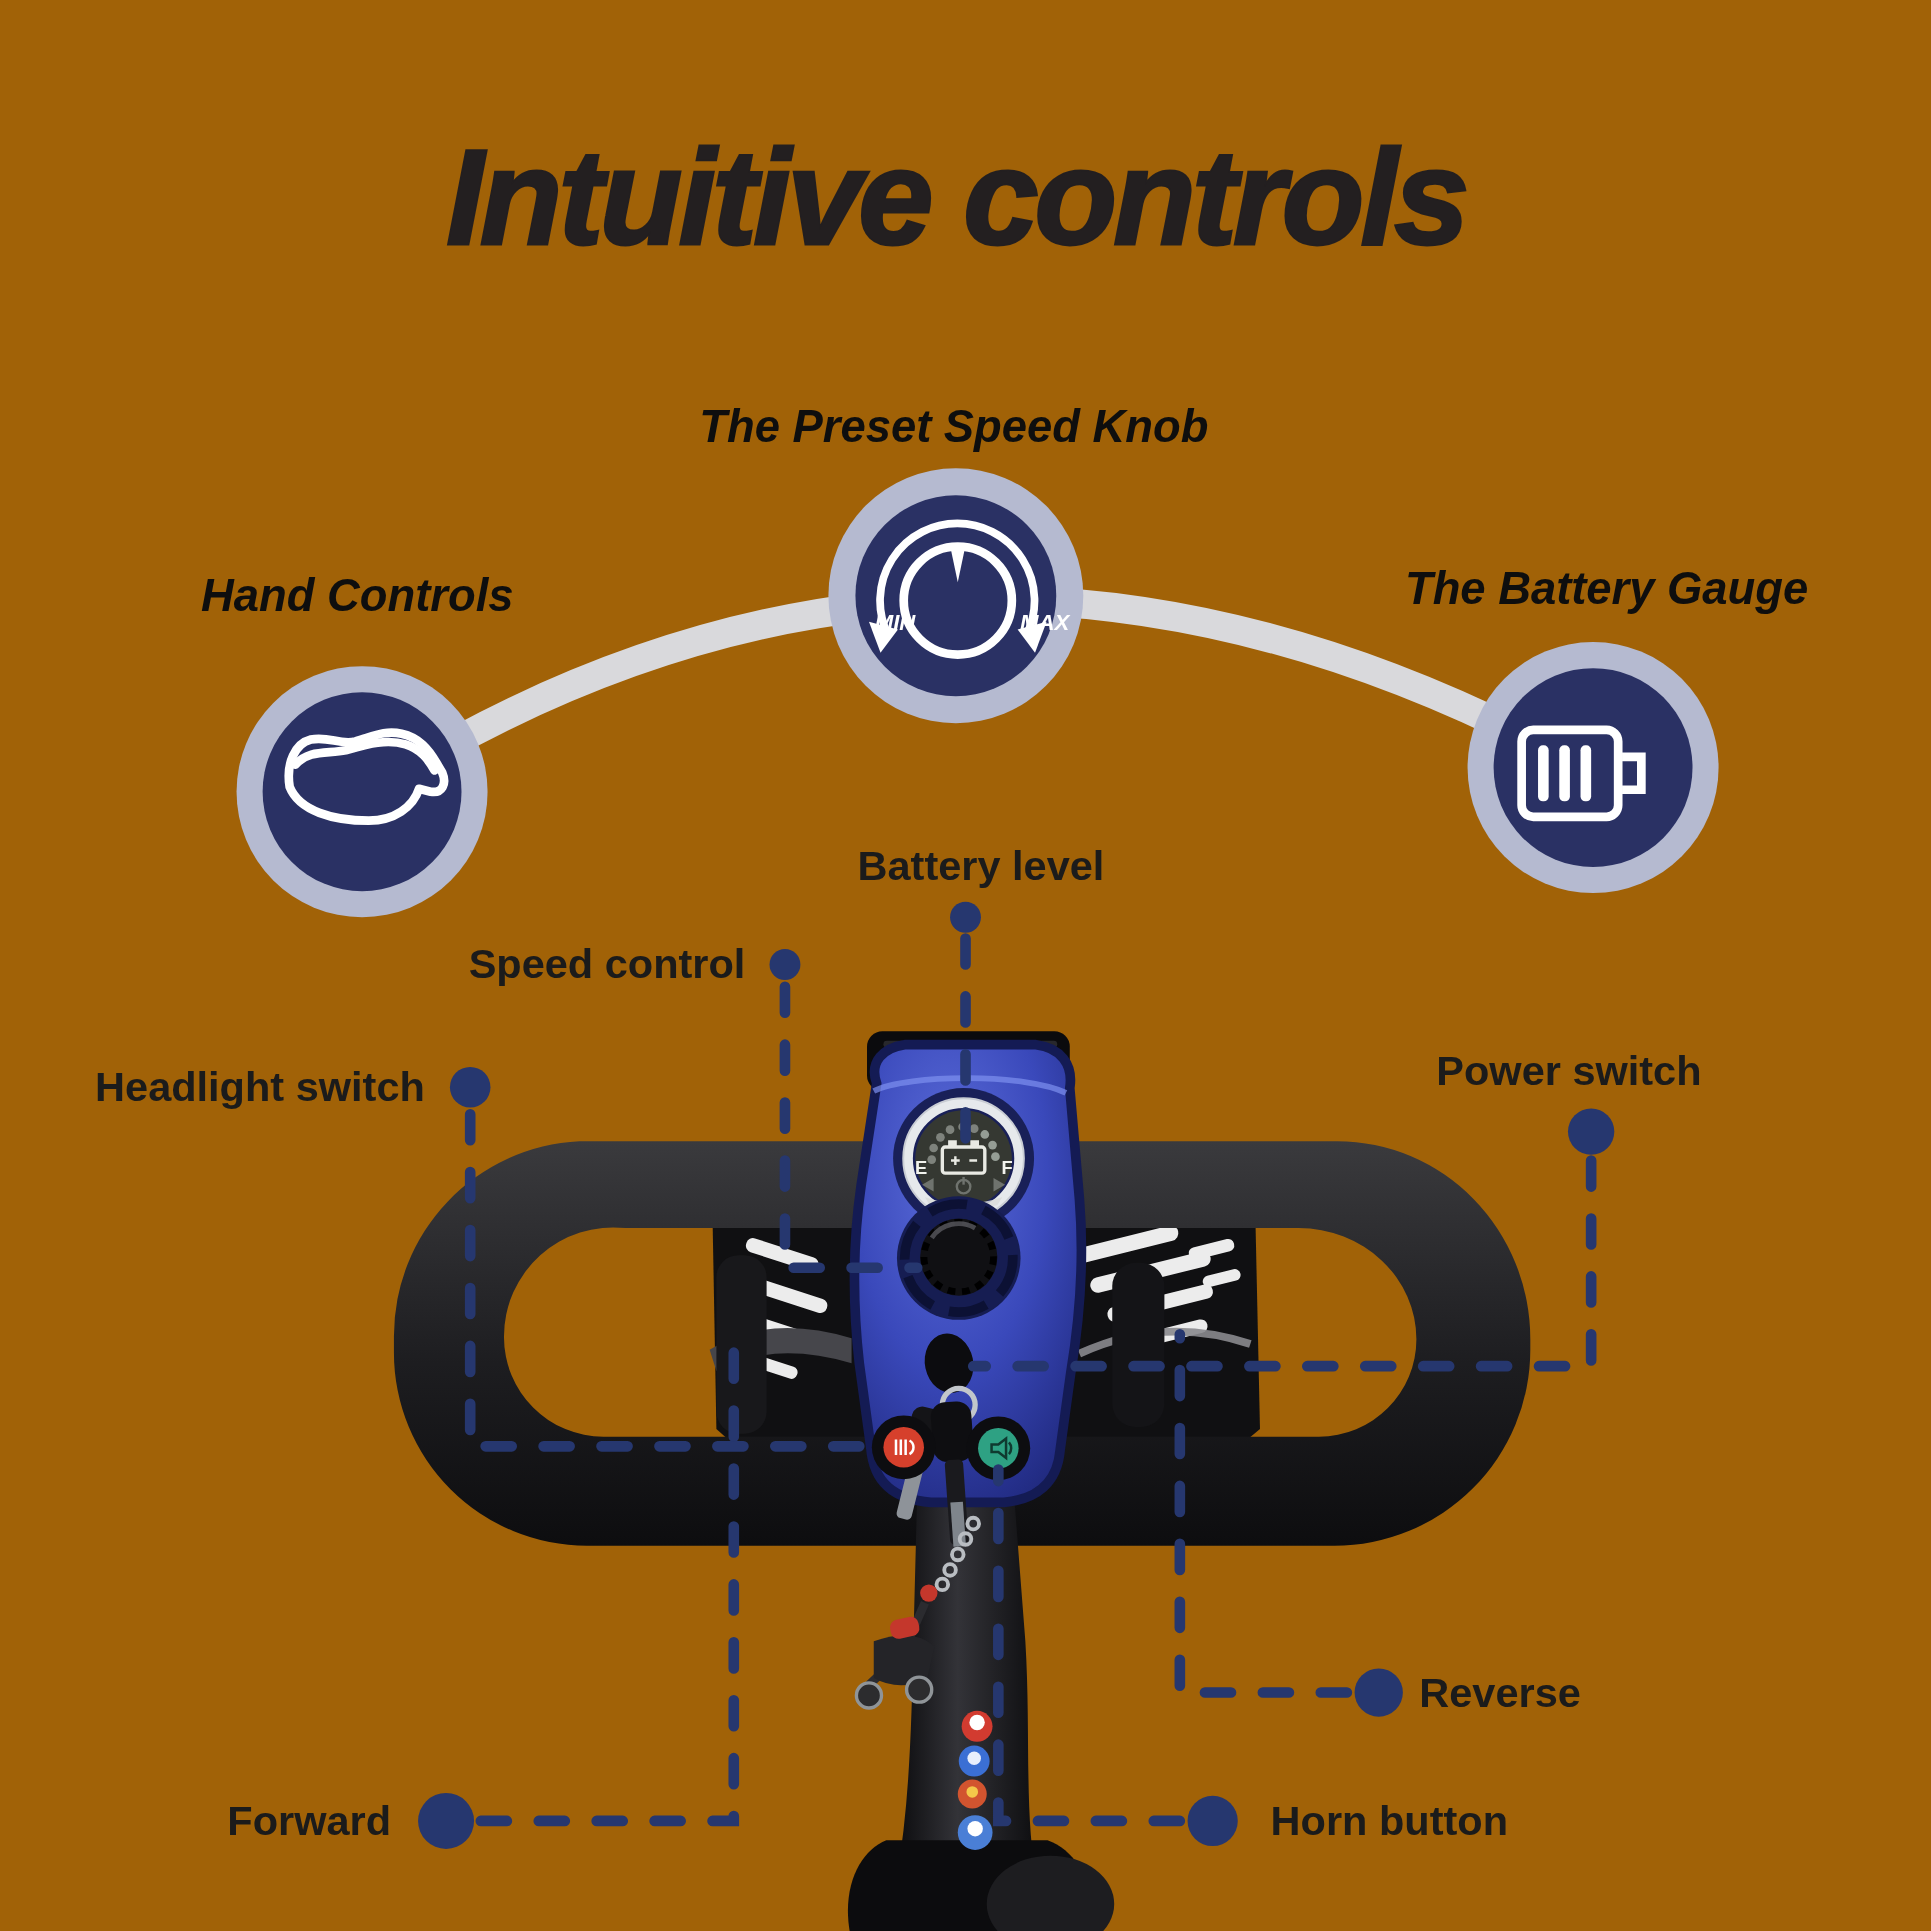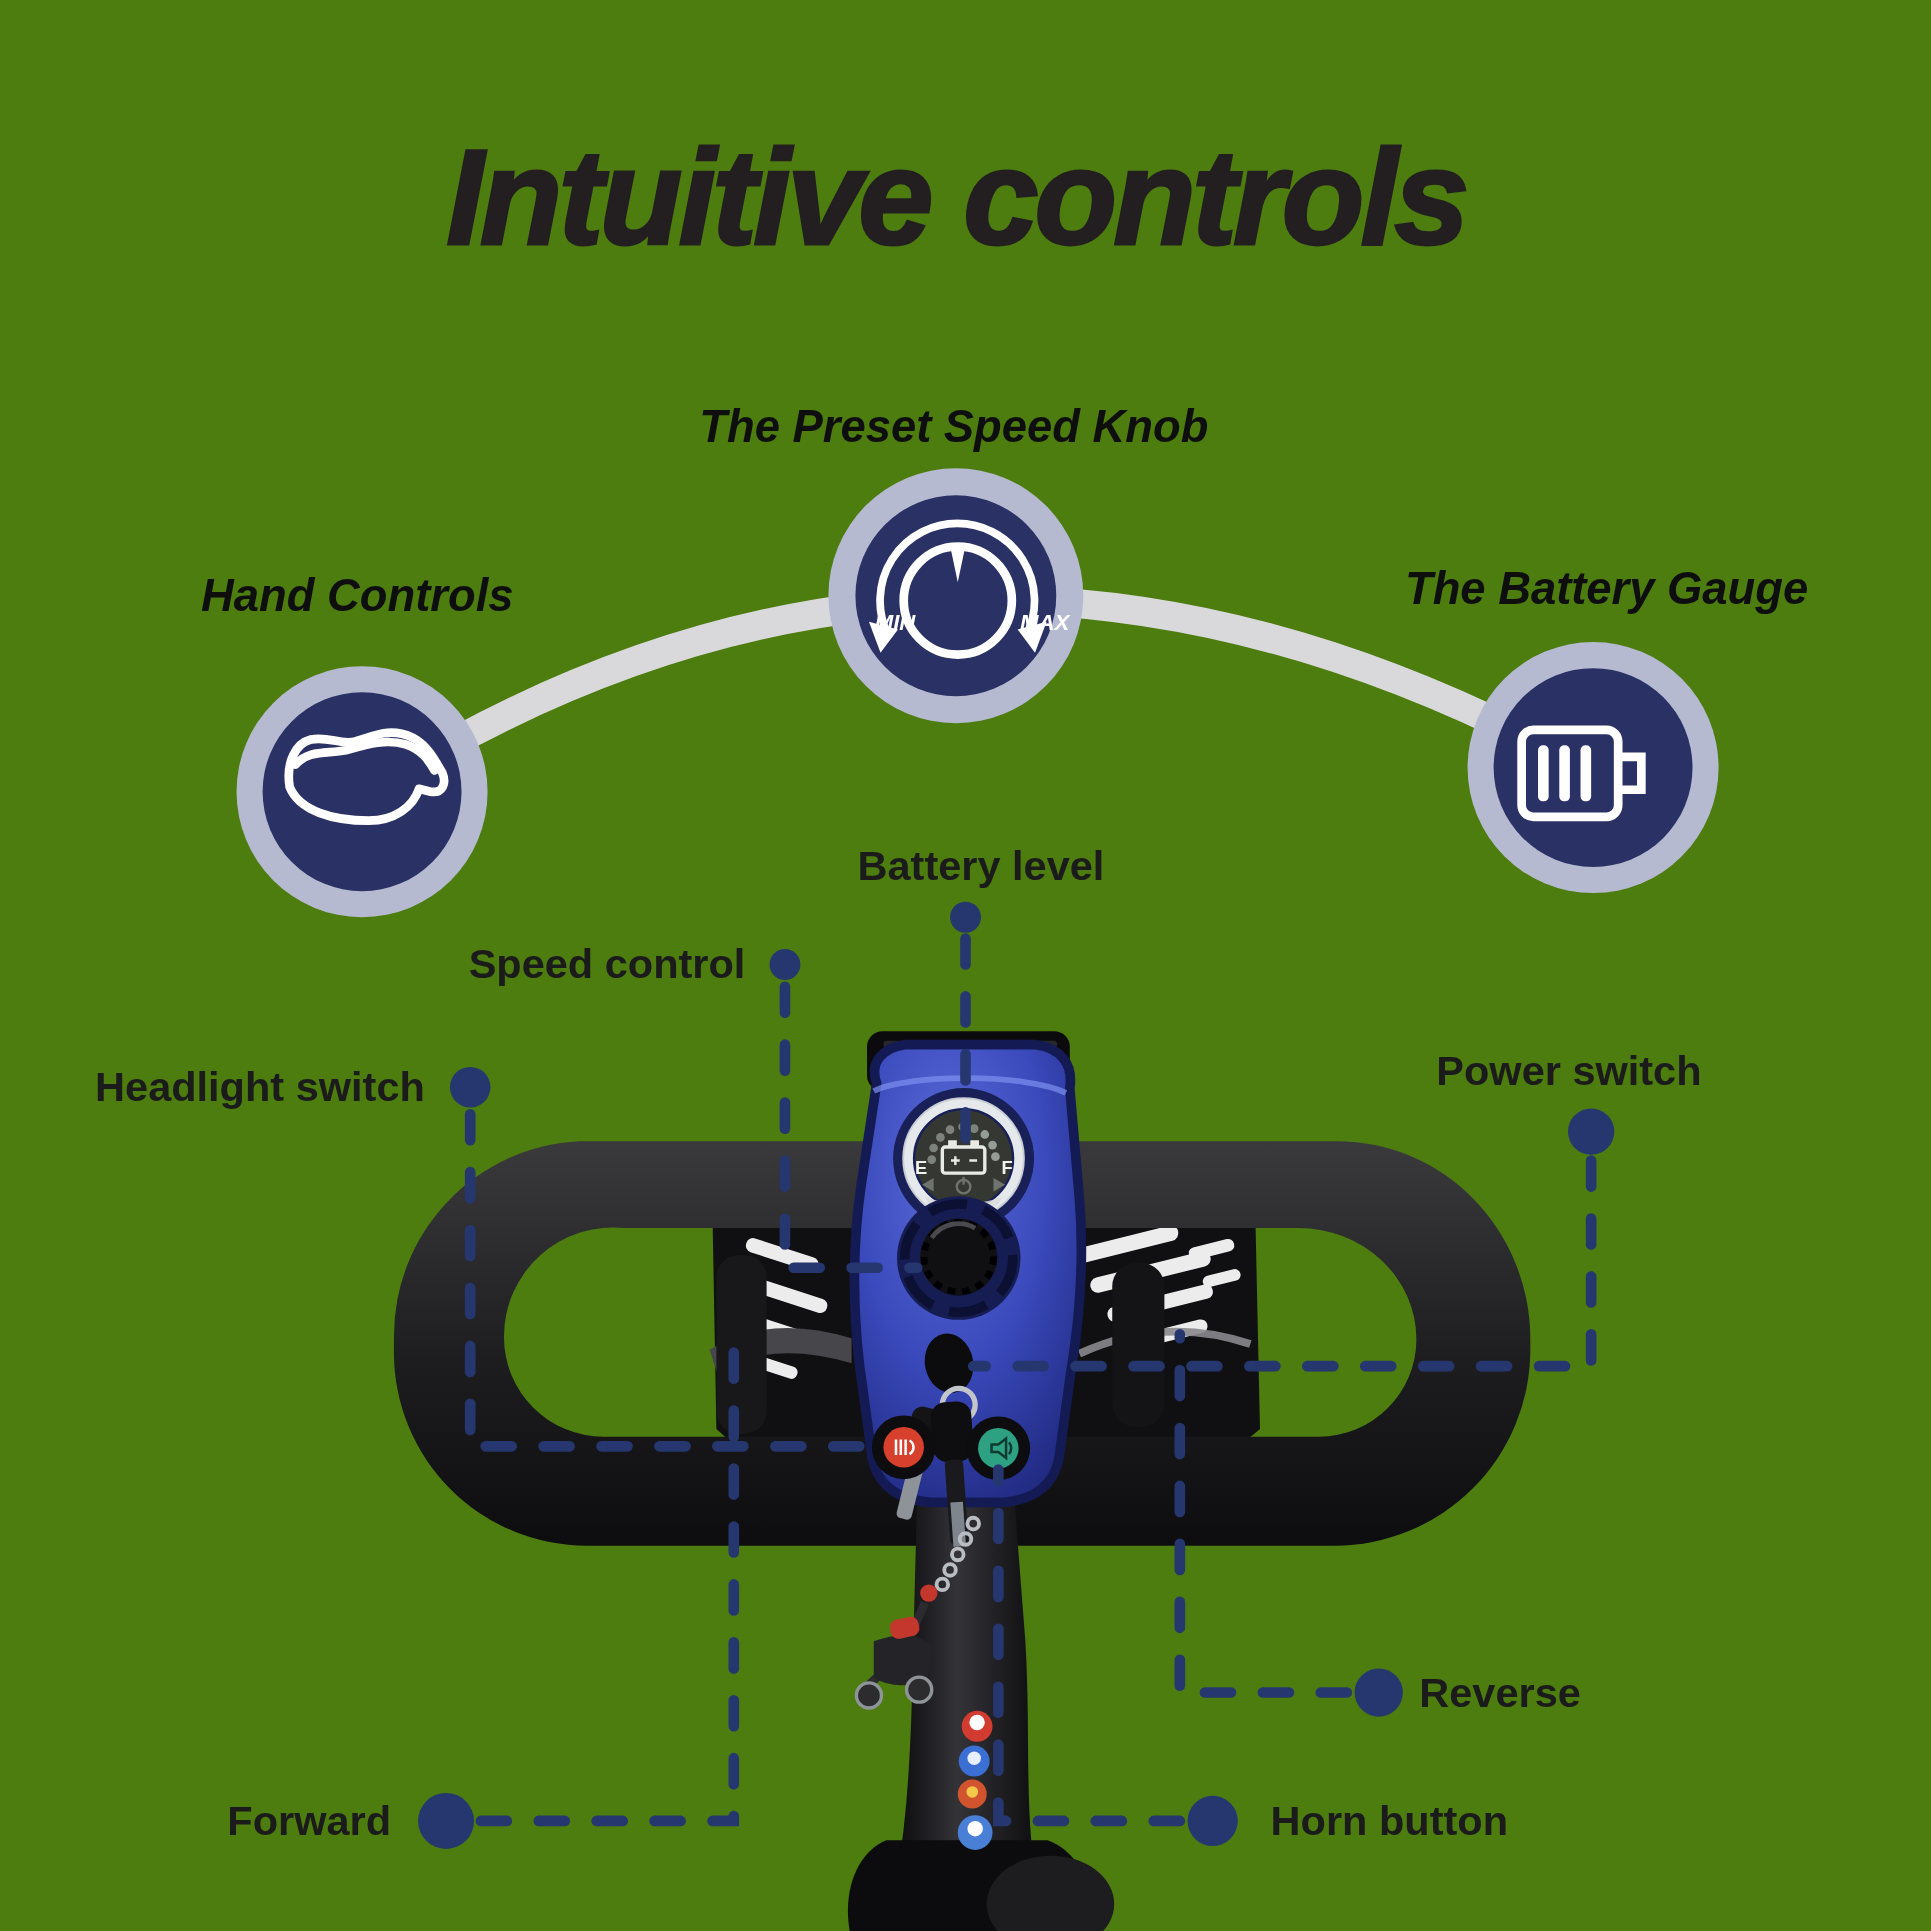--- a/index.html
+++ b/index.html
@@ -1,16 +1,16 @@
 <!DOCTYPE html>
 <html><head>
 <meta charset="utf-8">
 <style>
   html,body{margin:0;padding:0;background:#ffffff;}
-  .page{position:relative;width:1931px;height:1931px;background:#4d7c0f;overflow:hidden;
+  .page{position:relative;width:1931px;height:1931px;background:#a16207;overflow:hidden;
         font-family:"Liberation Sans",sans-serif;text-align:right;}
   svg text{font-family:"Liberation Sans",sans-serif;}
   .title-text{font-size:140px;font-weight:700;font-style:italic;letter-spacing:-4px;
               fill:#231f20;stroke:#231f20;stroke-width:3px;paint-order:stroke;}
   .feature-caption{font-size:47px;font-weight:700;font-style:italic;fill:#0e0e0e;}
   .callout-label{font-size:43px;font-weight:700;fill:#1b1b1b;}
   .knob-minmax{font-size:23px;font-weight:700;font-style:italic;fill:#ffffff;}
   .gauge-ef{font-size:19px;font-weight:700;fill:#f2f3ee;}
   .callout-line{fill:none;stroke:#26376f;stroke-width:11;stroke-linecap:round;stroke-dasharray:27 33;}
   .callout-dot{fill:#26376f;}

